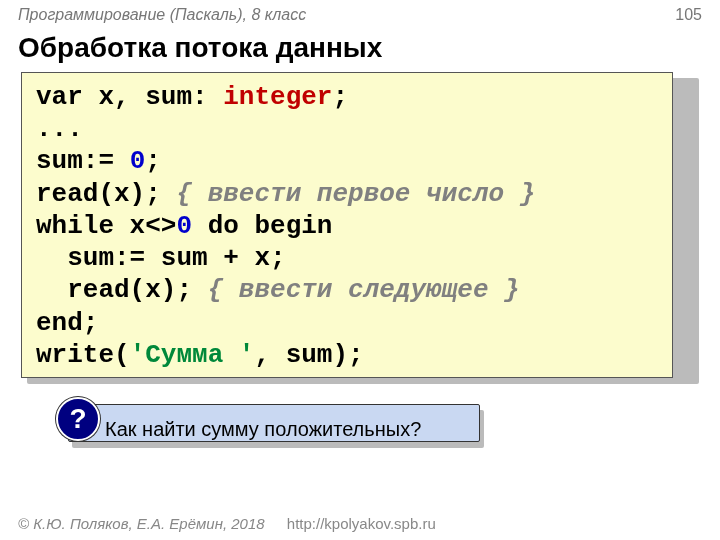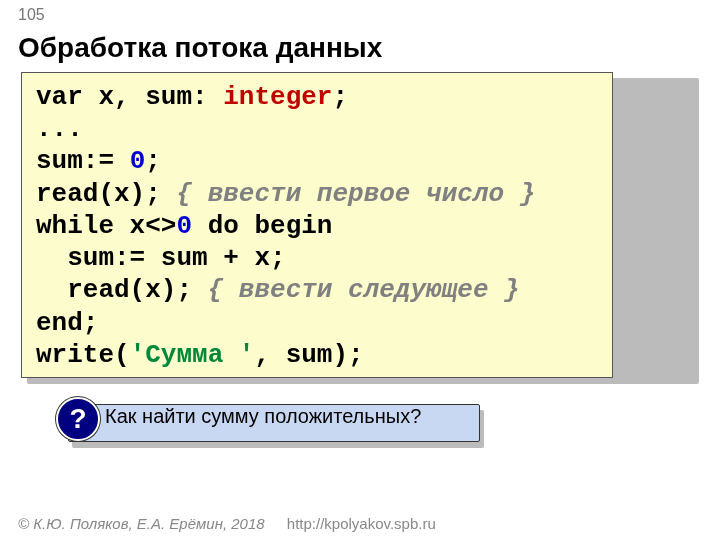--- a/index.html
+++ b/index.html
@@ -44,21 +44,21 @@
     left: 27px;
     width: 672px;
     height: 306px;
     background: #bbb;
     border-radius: 2px;
   }
   .codebox {
     position: absolute;
     top: 72px;
     left: 21px;
-    width: 592px;
+    width: 652px;
     height: 306px;
     background: #fcfccd;
     border: 1px solid #555;
     box-sizing: border-box;
     padding: 8px 14px 8px 14px;
     font-family: "Courier New", monospace;
     font-size: 26px;
     font-weight: bold;
     line-height: 1.24;
     color: #000;
@@ -82,21 +82,21 @@
     position: absolute;
     top: 404px;
     left: 68px;
     width: 412px;
     height: 38px;
     background: #c9d8f2;
     border: 1px solid #333;
     border-radius: 2px;
     box-sizing: border-box;
     display: flex;
-    align-items: flex-start;
+    align-items: flex-end;
     padding-left: 36px;
     font-size: 20px;
     color: #000;
   }
   .qbadge {
     position: absolute;
     top: 397px;
     left: 56px;
     width: 44px;
     height: 44px;
@@ -121,20 +121,21 @@
     font-style: italic;
   }
   .footer .url { font-style: normal; margin-left: 18px; }
 </style>
 </head>
 <body>
 
 <div class="slide">
 
   <div class="topbar">
+    <span class="left">Программирование (Паскаль), 8 класс</span>
     <span class="right">105</span>
   </div>
 
   <div class="title">Обработка потока данных</div>
 
   <div class="codebox-shadow"></div>
   <div class="codebox"><span>var x, sum: </span><span class="kw-type">integer</span><span>;</span>
 <span>...</span>
 <span>sum:= </span><span class="kw-num">0</span><span>;</span>
 <span>read(x); </span><span class="kw-cmt">{ ввести первое число }</span>

